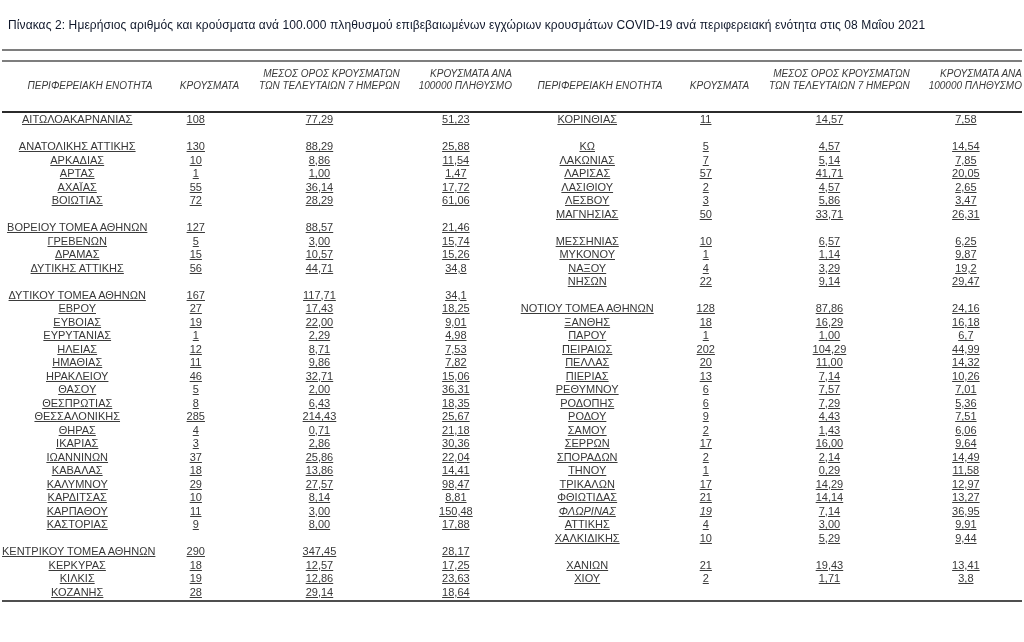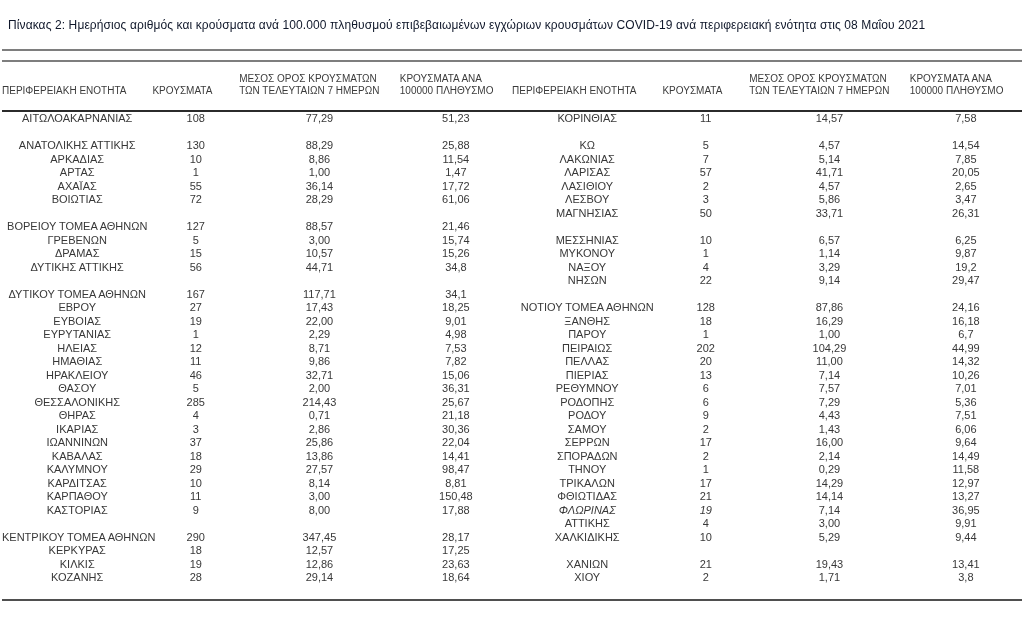--- a/index.html
+++ b/index.html
@@ -4,25 +4,25 @@
 <style>
   html,body{margin:0;padding:0;background:#ffffff;}
   body{width:1024px;height:642px;font-family:"Liberation Sans",sans-serif;color:#3b3b3b;overflow:hidden;}
   .title{padding:12px 12px 0 8px;font-size:12px;line-height:26px;color:#0f172a;letter-spacing:0.1px;}
   .rule{border:none;border-top:2px solid #7e7e7e;margin:0 2px;height:0;}
   .rule-1{margin-top:11px;}
   .rule-2{margin-top:9px;}
   .header-row{display:flex;border-bottom:2.5px solid #2b2b2b;margin:6px 2px 0 2px;}
   .half{width:50%;}
   .hgrid{display:grid;grid-template-columns:29.5% 17% 31.5% 22%;align-items:end;min-height:42px;}
-  .hcell{text-align:left;font-size:10px;line-height:11.5px;color:#3b3b3b;padding-bottom:14px;}
+  .hcell{text-align:right;font-size:10px;line-height:11.5px;color:#3b3b3b;padding-bottom:20px;font-style:italic;}
   .hcell span{display:inline-block;}
   .h-avg span{max-width:150px;}
   .h-per span{max-width:145px;}
-  .tbody{display:flex;margin:0 2px;}
+  .tbody{display:flex;margin:0 2px;text-decoration:underline;}
   .trow{display:grid;grid-template-columns:29.5% 17% 31.5% 22%;height:13.5px;}
   .tcell{text-align:center;font-size:11px;line-height:13.5px;color:#383838;white-space:nowrap;}
   .italic{font-style:italic;}
   .bottom-rule{border:none;border-top:2px solid #4f4f4f;margin:1px 2px 0 2px;height:0;}
 </style>
 </head>
 <body>
 
 <div class="title">Πίνακας 2:  Ημερήσιος αριθμός και κρούσματα ανά 100.000 πληθυσμού επιβεβαιωμένων εγχώριων κρουσμάτων COVID-19 ανά περιφερειακή ενότητα στις 08 Μαΐου 2021</div>
 
@@ -166,20 +166,26 @@
         <div class="tcell">32,71</div>
         <div class="tcell">15,06</div>
       </div>
       <div class="trow">
         <div class="tcell">ΘΑΣΟΥ</div>
         <div class="tcell">5</div>
         <div class="tcell">2,00</div>
         <div class="tcell">36,31</div>
       </div>
       <div class="trow">
+        <div class="tcell">ΘΕΣΠΡΩΤΙΑΣ</div>
+        <div class="tcell">8</div>
+        <div class="tcell">6,43</div>
+        <div class="tcell">18,35</div>
+      </div>
+      <div class="trow">
         <div class="tcell">ΘΕΣΣΑΛΟΝΙΚΗΣ</div>
         <div class="tcell">285</div>
         <div class="tcell">214,43</div>
         <div class="tcell">25,67</div>
       </div>
       <div class="trow">
         <div class="tcell">ΘΗΡΑΣ</div>
         <div class="tcell">4</div>
         <div class="tcell">0,71</div>
         <div class="tcell">21,18</div>

